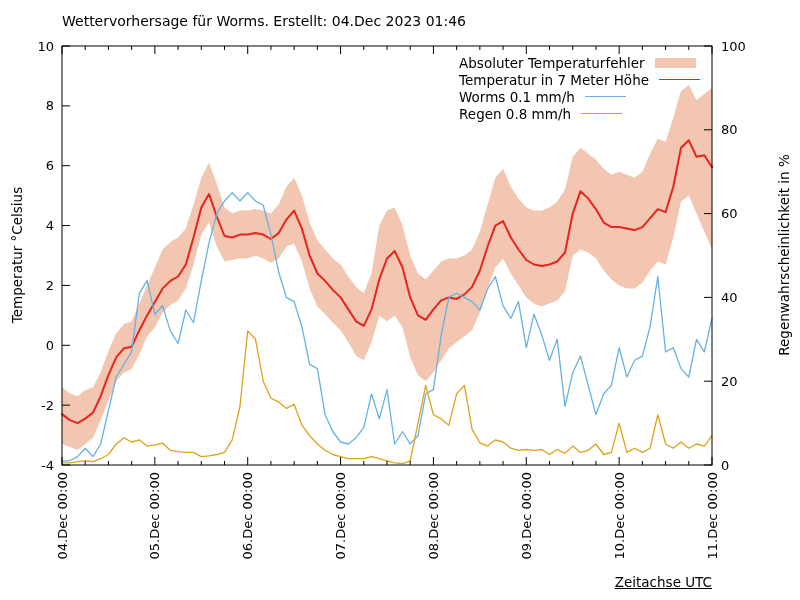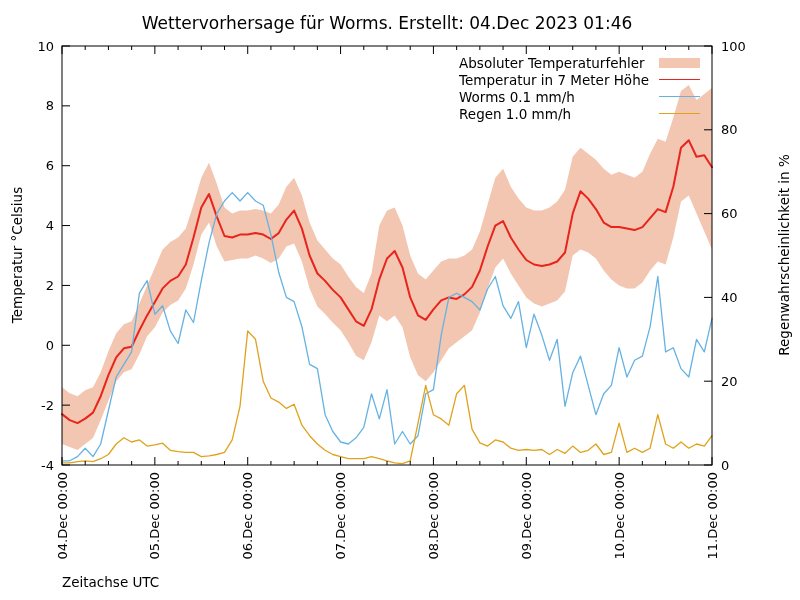--- a/index.html
+++ b/index.html
@@ -4,46 +4,46 @@
 <title>Wettervorhersage</title>
 <style>
   html,body{margin:0;padding:0;background:#ffffff;}
   .chart-wrap{
     position:relative;width:800px;height:600px;background:#ffffff;
     font-family:"DejaVu Sans","Liberation Sans",sans-serif;color:#000;
     overflow:hidden;
   }
   .chart-title{
     position:absolute;left:62px;width:650px;top:13px;
-    text-align:center;font-size:17px;white-space:nowrap;
+    font-size:14px;white-space:nowrap;
   }
   .x-axis-title{
     position:absolute;left:62px;width:650px;top:574px;
-    text-align:left;font-size:13.5px;
+    text-align:right;font-size:13.5px;text-decoration:underline;
   }
   .y-axis-title{
     position:absolute;left:17px;top:255px;width:0;height:0;
     font-size:13.5px;white-space:nowrap;
   }
   .y-axis-title>span{
     display:inline-block;transform:translate(-50%,-50%) rotate(-90deg);
   }
   .y2-axis-title{
     position:absolute;left:784px;top:255px;width:0;height:0;
     font-size:13.5px;white-space:nowrap;
   }
   .y2-axis-title>span{
     display:inline-block;transform:translate(-50%,-50%) rotate(-90deg);
   }
   .legend{
     position:absolute;top:54px;right:100px;
     display:flex;flex-direction:column;gap:0;
   }
   .legend-row{
-    display:flex;align-items:center;justify-content:space-between;
+    display:flex;align-items:center;justify-content:flex-start;
     height:17px;font-size:13.5px;white-space:nowrap;
   }
   .legend-label{margin-right:10px;}
   .legend-sample{width:41px;height:10px;position:relative;flex:0 0 auto;}
   .legend-sample.band{height:10px;}
   .legend-sample.line{height:0;border-top:1.6px solid #000;}
   svg{position:absolute;left:0;top:0;}
   text{font-family:"DejaVu Sans","Liberation Sans",sans-serif;}
 </style>
 </head>
@@ -172,18 +172,18 @@
     </div>
     <div class="legend-row">
       <span class="legend-label">Temperatur in 7 Meter Höhe</span>
       <span class="legend-sample line" id="sw1" style="border-top-color: rgb(232, 36, 29);"></span>
     </div>
     <div class="legend-row">
       <span class="legend-label">Worms 0.1 mm/h</span>
       <span class="legend-sample line" id="sw2" style="border-top-color: rgb(102, 178, 226);"></span>
     </div>
     <div class="legend-row">
-      <span class="legend-label">Regen 1.0 mm/h</span>
+      <span class="legend-label">Regen 0.8 mm/h</span>
       <span class="legend-sample line" id="sw3" style="border-top-color: rgb(223, 162, 28);"></span>
     </div>
   </div>
 
 </div>
 
 </body></html>

